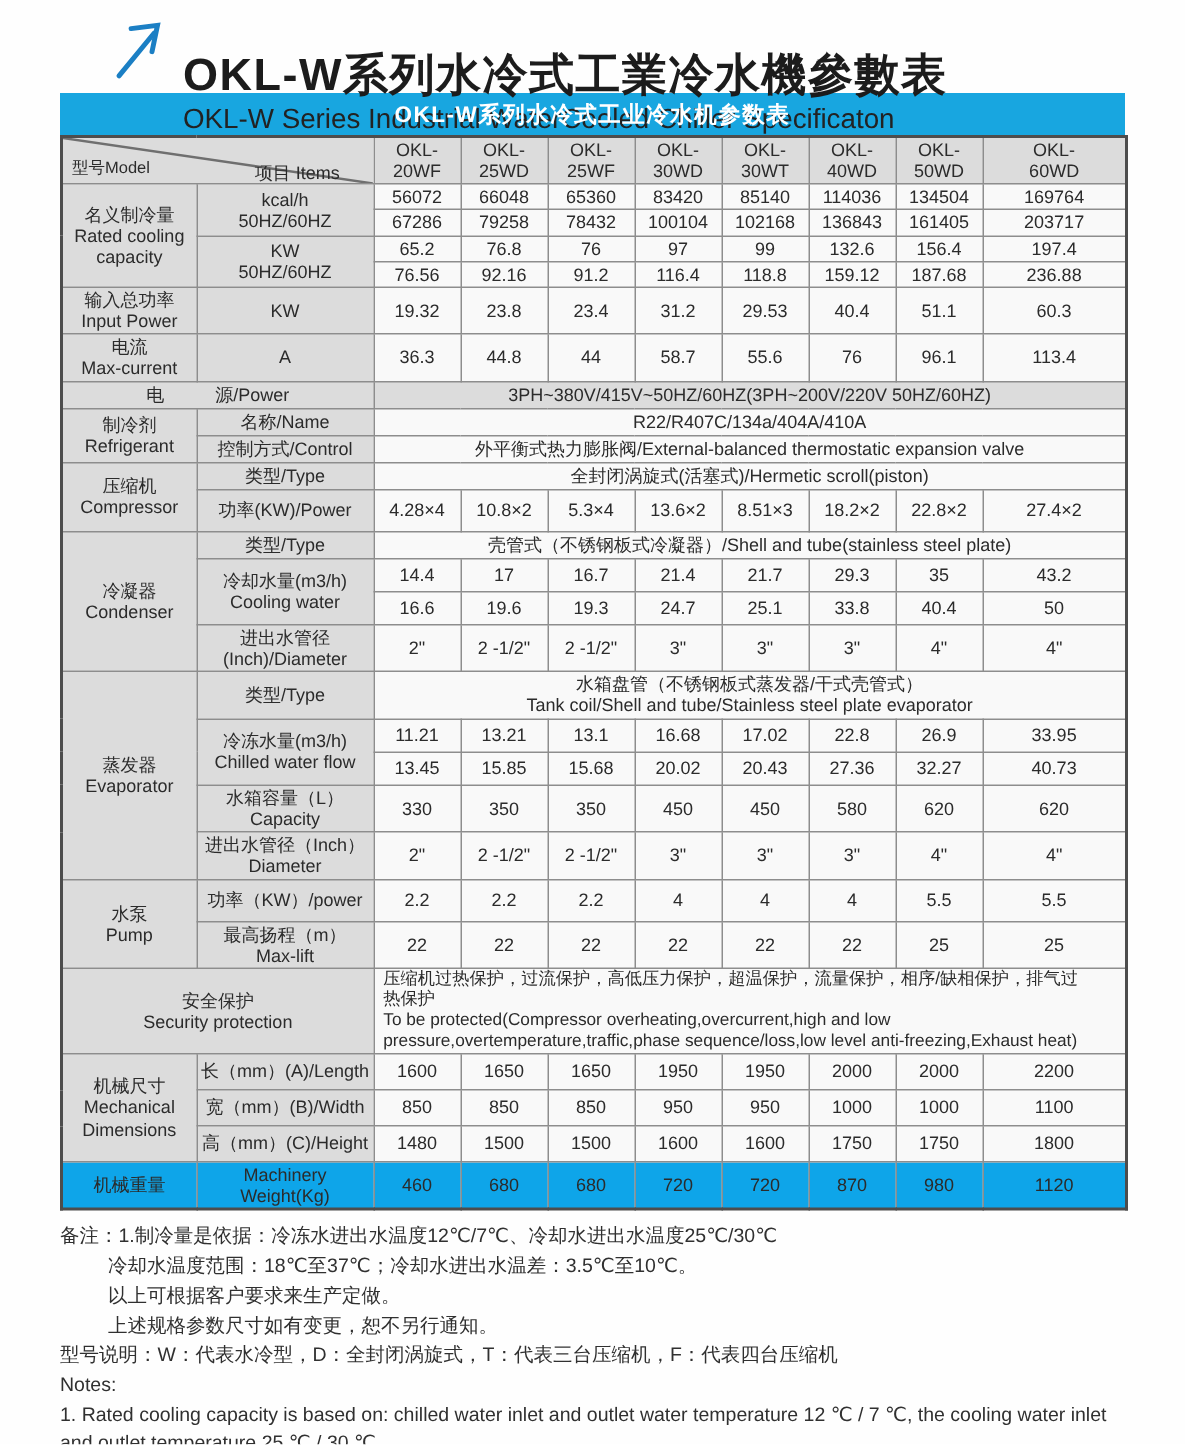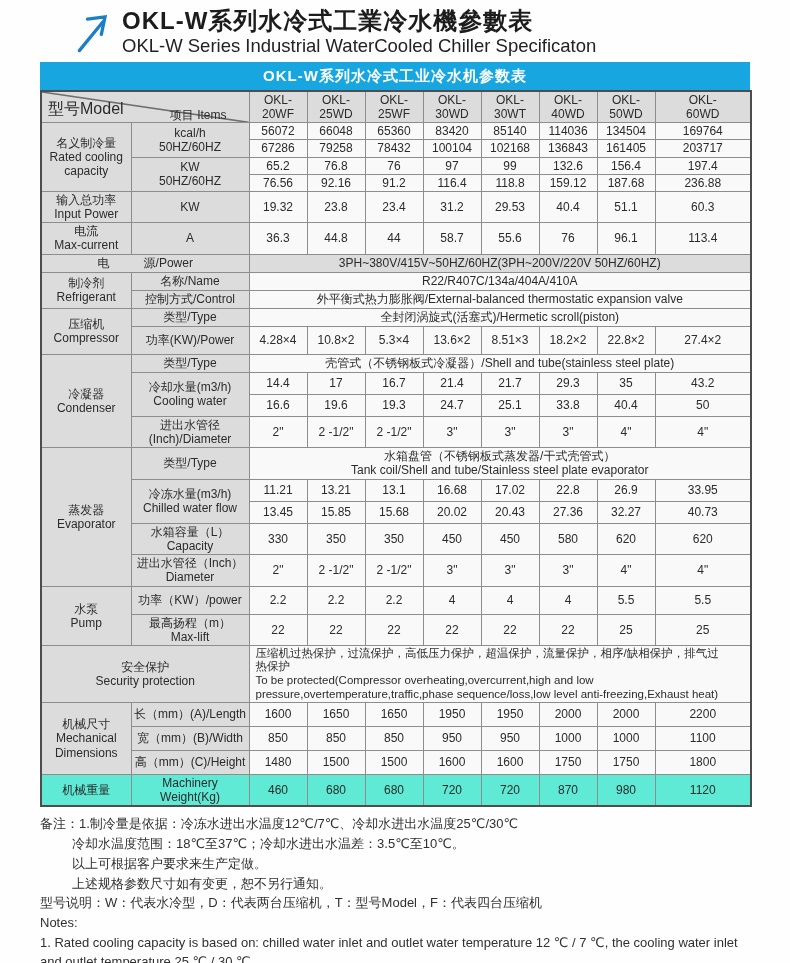--- a/index.html
+++ b/index.html
@@ -8,44 +8,44 @@
     font-family: "Liberation Sans", "DejaVu Sans", sans-serif;
     color: #2b2b2b;
     -webkit-font-smoothing: antialiased;
   }
   .page { width: 790px; height: 963px; background: #fefefe; overflow: hidden; }
 
   
   .hdr { display: flex; align-items: flex-start; padding: 8px 0 0 72px; height: 62px; }
   .logo { width: 44px; height: 50px; margin-right: 6px; flex: 0 0 auto; }
   .titles { line-height: 1.12; }
-  .title-zh { font-size: 24px; font-weight: 700; letter-spacing: 1px; color: #1c1c1c; }
+  .title-zh { font-size: 30px; font-weight: 700; letter-spacing: 1px; color: #1c1c1c; margin-top: 26px; }
   .title-en { font-size: 18.5px; font-weight: 500; color: #222; margin-top: 1px; }
 
   
   .tbl-wrap { margin: 0 40px; width: 710px; }
   .banner {
     height: 28px; background: #18a6e0; color: #fff; font-size: 15px; font-weight: 700;
     display: flex; align-items: center; justify-content: center; letter-spacing: 1px;
   }
 
   
   table { width: 710px; border-collapse: collapse; table-layout: fixed; border: 2px solid #4d4d4d; }
   td, th { border: 1px solid #8d8d8d; font-size: 12px; font-weight: 400; text-align: center;
            vertical-align: middle; padding: 1px 2px; line-height: 1.18; background: #f9f9f9; }
   tr.sec > td, tr.sec > th { border-top: 1.6px solid #4f4f4f; }
   .lbl { background: #dcdcdc; text-align: center; }
-  .shade td { background: #5eead4; }
+  .shade td { background: #0ea5e9; }
   .two b, .model b { display: block; font-weight: 400; }
   .small { font-size: 11.5px; }
 
   
   .diag { position: relative; background: #dcdcdc; height: 30px; padding: 0; }
   .diag svg { position: absolute; inset: 0; width: 100%; height: 100%; }
-  .diag .dm { position: absolute; left: 6px; bottom: 3px; font-size: 16px; text-align: right; }
+  .diag .dm { position: absolute; left: 6px; bottom: 3px; font-size: 11px; text-align: right; }
   .diag .di { position: absolute; right: 22px; top: 16px; font-size: 12px; }
 
   .ps-cell span { display: inline-block; }
   .ps-gap { width: 34px; }
 
   .left { text-align: left; padding-left: 6px; padding-right: 20px; }
 
   
   .notes { margin: 7px 40px 0 40px; font-size: 13px; line-height: 1.52; color: #303030; }
   .notes p { margin: 0; }
@@ -377,19 +377,19 @@
 
       </tbody>
     </table>
   </div>
 
   <div class="notes">
     <p>备注：1.制冷量是依据：冷冻水进出水温度12℃/7℃、冷却水进出水温度25℃/30℃</p>
     <p class="ind2">冷却水温度范围：18℃至37℃；冷却水进出水温差：3.5℃至10℃。</p>
     <p class="ind2">以上可根据客户要求来生产定做。</p>
     <p class="ind2">上述规格参数尺寸如有变更，恕不另行通知。</p>
-    <p>型号说明：W：代表水冷型，D：代表两台压缩机，T：型号Model，F：代表四台压缩机</p>
+    <p>型号说明：W：代表水冷型，D：全封闭涡旋式，T：代表三台压缩机，F：代表四台压缩机</p>
     <p class="en">Notes:</p>
     <p class="en">1. Rated cooling capacity is based on: chilled water inlet and outlet water temperature 12 ℃ / 7 ℃, the cooling water inlet and outlet temperature  25 ℃ / 30 ℃</p>
 
   </div>
 
 </div>
 
 </body></html>

